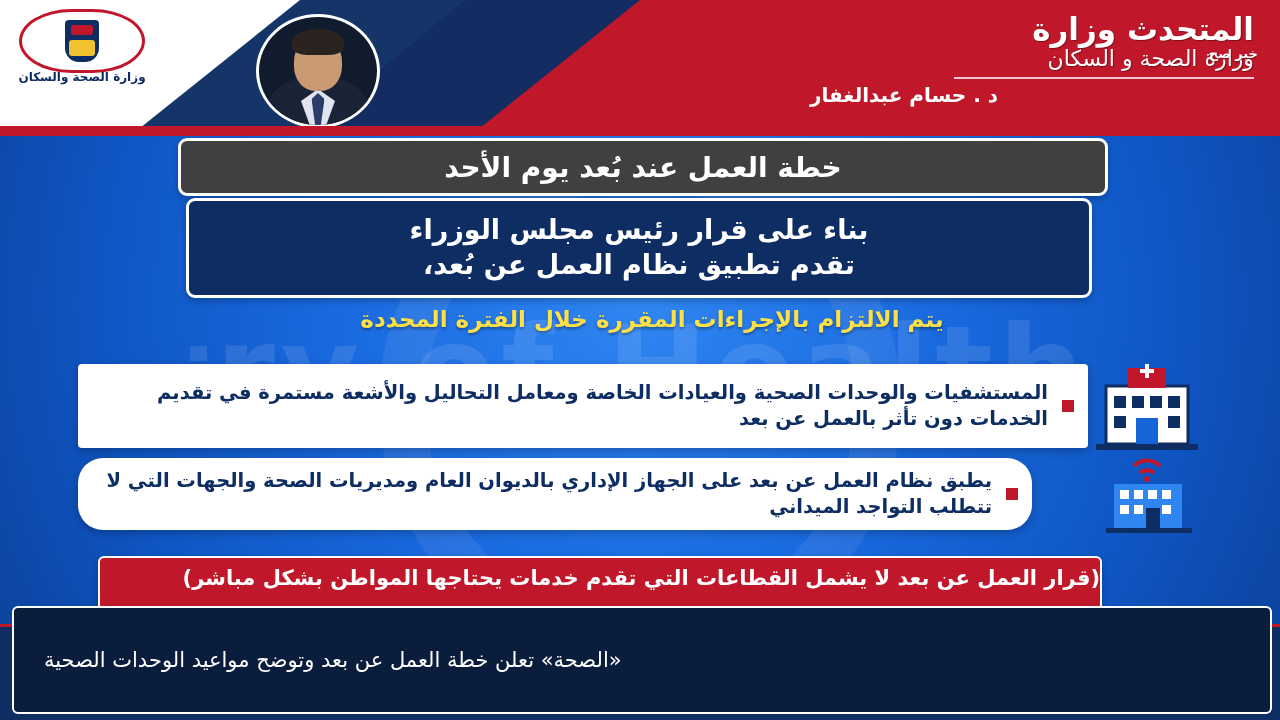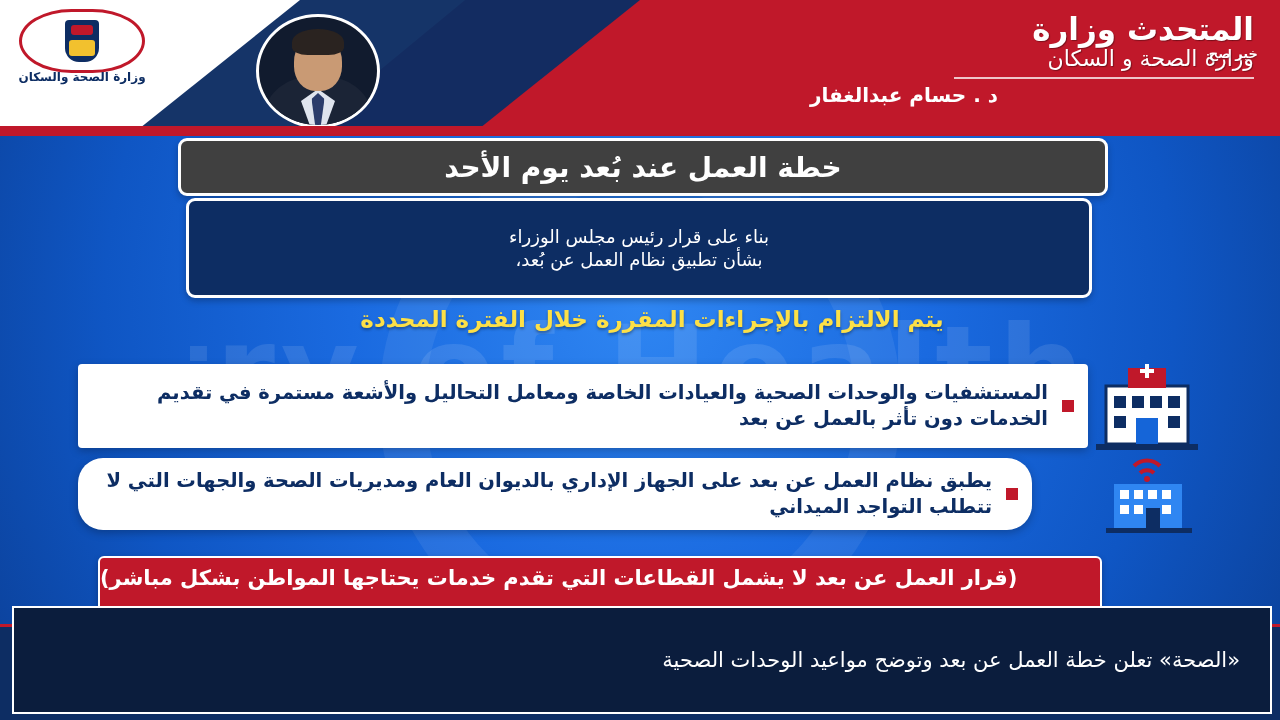--- a/index.html
+++ b/index.html
@@ -284,22 +284,22 @@
     flex-direction: column;
     align-items: center;
     justify-content: center;
     color: #fff;
     direction: rtl;
     box-shadow: 0 3px 6px rgba(0,0,0,.25);
     padding: 0 10px;
     box-sizing: border-box;
   }
   .banner-navy div {
-    font-size: 18px;
-    font-weight: normal;
+    font-size: 27px;
+    font-weight: bold;
     line-height: 1.28;
     letter-spacing: .5px;
   }
 
   .subtitle {
     position: absolute;
     left: 0;
     top: 306px;
     width: 1280px;
     text-align: center;
@@ -373,21 +373,21 @@
     position: absolute;
     left: 98px;
     top: 556px;
     width: 1004px;
     height: 66px;
     background: #c0182a;
     border: 2px solid #ffffff;
     border-radius: 6px;
     color: #ffffff;
     direction: rtl;
-    text-align: left;
+    text-align: right;
     font-size: 21px;
     font-weight: bold;
     line-height: 1.35;
     padding-top: 6px;
     box-sizing: border-box;
     box-shadow: 0 3px 6px rgba(0,0,0,.25);
   }
 
   
   .footer {
@@ -461,24 +461,24 @@
 
   
   .caption-bar {
     position: absolute;
     left: 12px;
     bottom: 6px;
     width: 1256px;
     height: 104px;
     background: #0b1d3d;
     border: 2px solid #ffffff;
-    border-radius: 0;
+    border-radius: 6px;
     display: flex;
     align-items: center;
-    justify-content: flex-start;
+    justify-content: flex-end;
     z-index: 20;
   }
   .caption-bar .caption-text {
     color: #ffffff;
     font-size: 21px;
     direction: rtl;
     text-align: center;
     padding: 0 30px;
   }
 </style>
@@ -519,21 +519,21 @@
 
     <div class="header-red-strip"></div>
   </div>
 
   <div class="news-tag">خبر صح</div>
 
   <div class="banner-red">خطة العمل عند بُعد يوم الأحد</div>
 
   <div class="banner-navy">
     <div>بناء على قرار رئيس مجلس الوزراء</div>
-    <div>بشأن تطبيق نظام العمل عن بُعد،</div>
+    <div>تقدم تطبيق نظام العمل عن بُعد،</div>
   </div>
 
   <div class="subtitle">يتم الالتزام بالإجراءات المقررة خلال الفترة المحددة</div>
 
   <div class="card card-1">
     <span class="bullet"></span>
     <div class="card-text">المستشفيات والوحدات الصحية والعيادات الخاصة ومعامل التحاليل والأشعة مستمرة في تقديم الخدمات دون تأثر بالعمل عن بعد</div>
   </div>
 
   <svg class="icon-hospital" viewBox="0 0 118 94">

